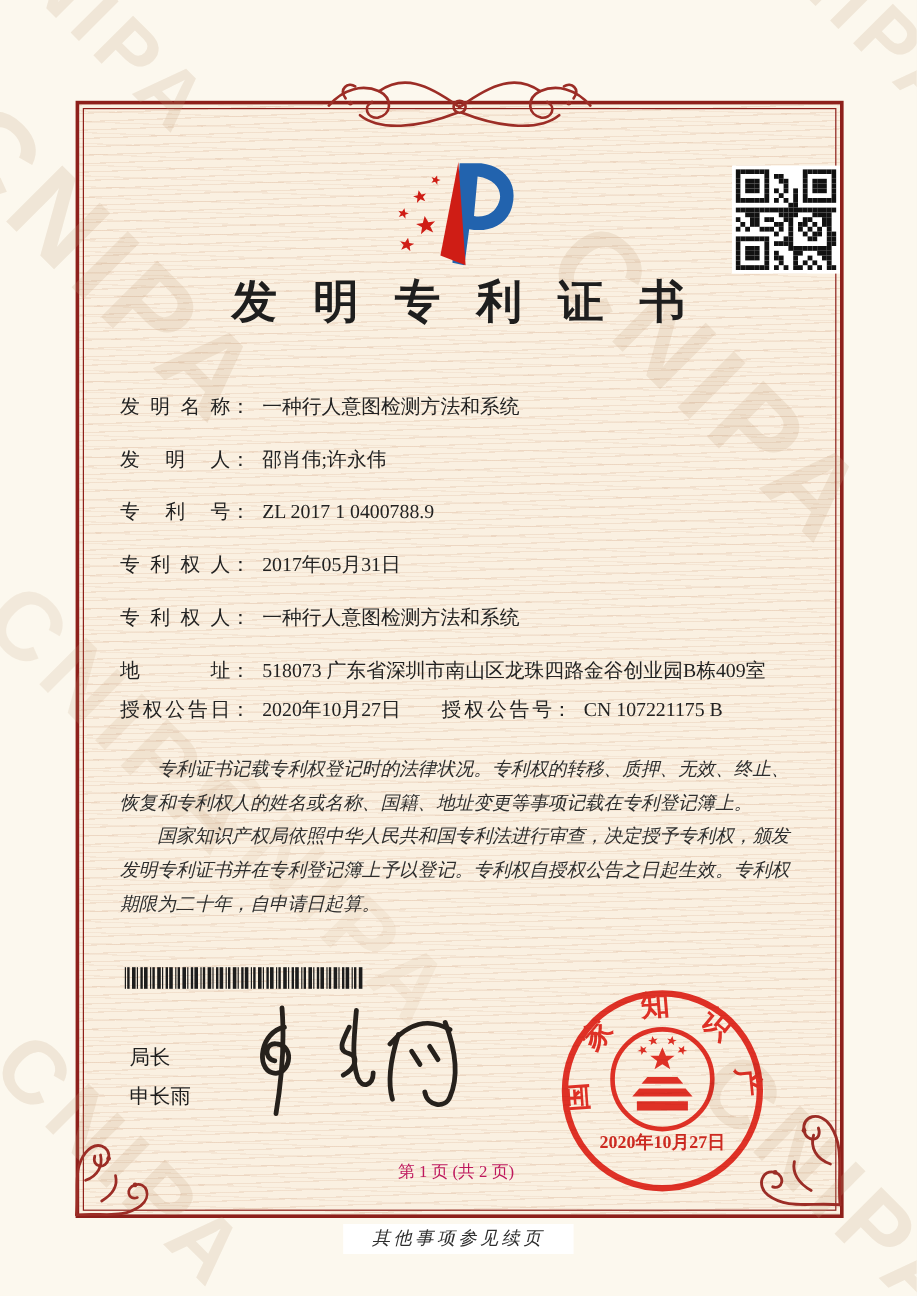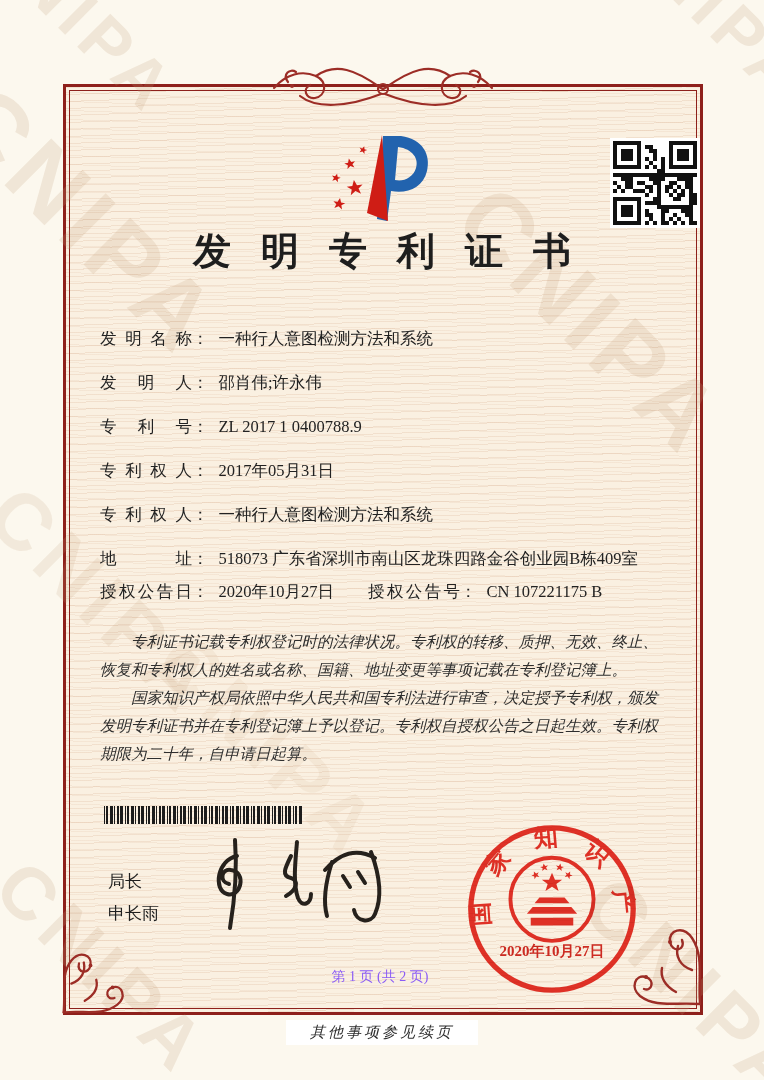--- a/index.html
+++ b/index.html
@@ -33,21 +33,21 @@
   .grant2{margin-left:34px;display:flex;}
   .paras{position:absolute;left:100px;top:628px;width:564px;font-size:15.5px;line-height:28px;
          font-style:italic;color:#2e2e2e;}
   .paras p{margin:0;text-indent:2em;}
   .barcode{position:absolute;left:104px;top:806px;width:202px;height:18px;display:flex;align-items:stretch;}
   .barcode div{background:#1c1c1c;height:100%;}
   .signer{position:absolute;left:108px;top:866px;font-family:"Liberation Sans","DejaVu Sans",sans-serif;
           font-size:17px;line-height:32px;color:#1f1f1f;}
   .signature{position:absolute;left:205px;top:836px;}
   .seal{position:absolute;left:465px;top:822px;opacity:.93;mix-blend-mode:multiply;}
-  .pageinfo{position:absolute;left:63px;top:968px;width:634px;text-align:center;font-size:14px;color:#8b5cf6;}
+  .pageinfo{position:absolute;left:63px;top:968px;width:634px;text-align:center;font-size:14px;color:#be185d;}
   .contnote{position:absolute;left:50%;top:1020px;transform:translateX(-50%);
             background:#ffffff;padding:3px 24px;font-size:15px;font-style:italic;
             letter-spacing:3px;color:#2e2e2e;white-space:nowrap;}
   .orn{position:absolute;pointer-events:none;}
   .orn.topc{left:268px;top:56px;}
   .orn.bl{left:56px;top:928px;}
   .orn.br{left:612px;top:912px;transform:scaleX(-1);}
   svg{display:block;}
 </style>
 </head>

